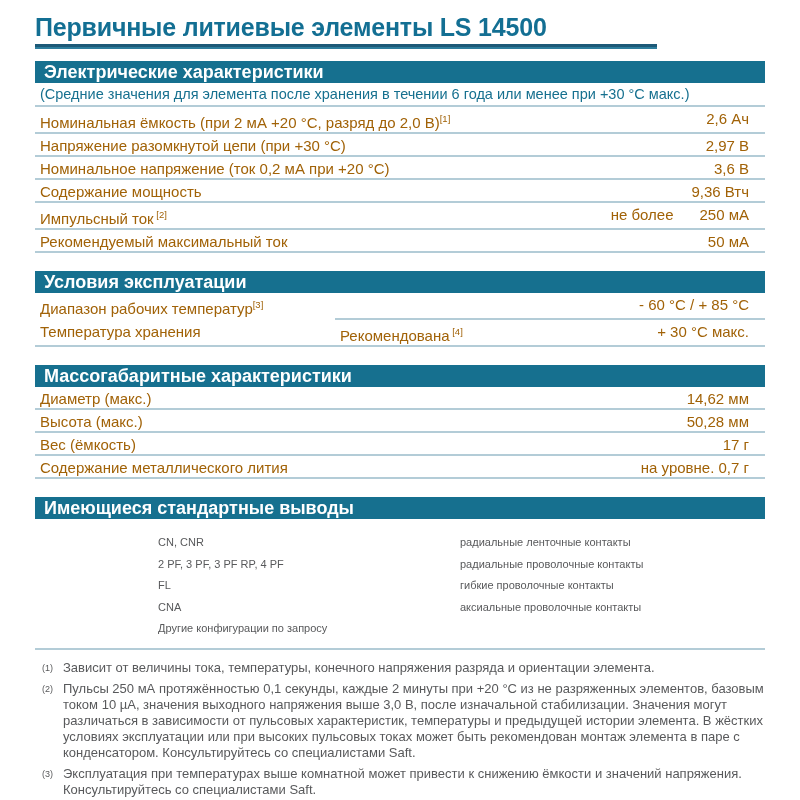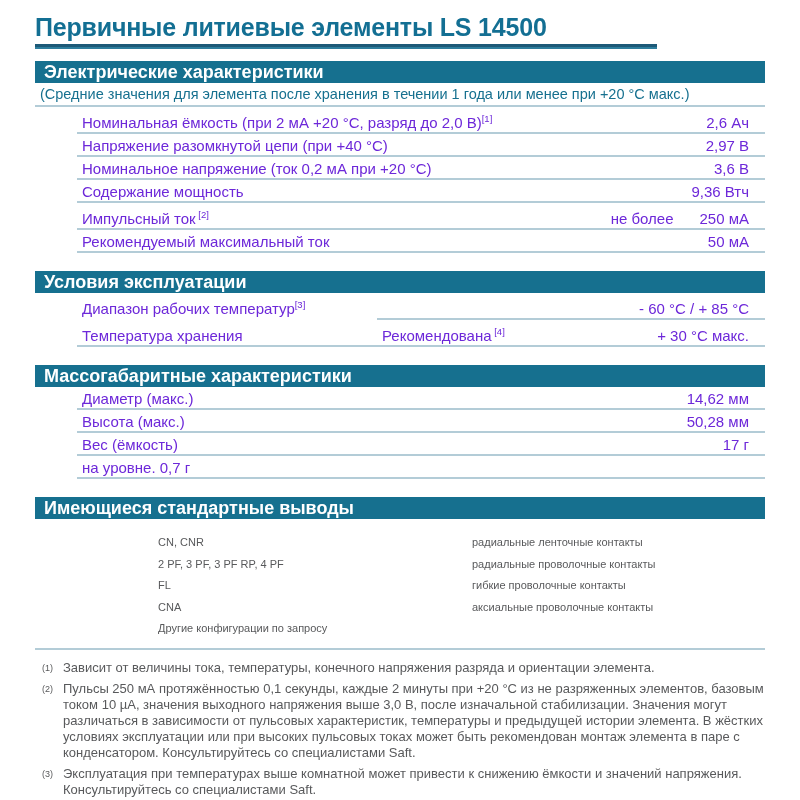--- a/index.html
+++ b/index.html
@@ -29,41 +29,41 @@
   }
 
   
   .subtitle {
     color:#16708f; font-size:14.5px; line-height:17px;
     padding:3px 5px 2px 5px; border-bottom:2px solid #b3ccd7;
   }
 
   
   .row {
-    display:flex; align-items:flex-end;
-    font-size:15px; color:#6d28d9; line-height:17px;
-    padding:3px 16px 1px 5px; border-bottom:2px solid #b3ccd7;margin-left:42px;
+    display:flex; align-items:flex-start;
+    font-size:15px; color:#a16207; line-height:17px;
+    padding:3px 16px 1px 5px; border-bottom:2px solid #b3ccd7;
   }
   .row .lbl { flex:1 1 auto; }
   .row .lbl-fixed { flex:0 0 300px; }
   .row .mid { flex:1 1 auto; }
   .row .qual { margin-right:26px; white-space:nowrap; }
   .row .val { white-space:nowrap; text-align:right; }
   .row.partial { border-bottom:none; position:relative; padding-bottom:3px; }
   .row.partial::after {
     content:""; position:absolute; left:300px; right:0; bottom:0;
     height:2px; background:#b3ccd7;
   }
   .supref { font-size:9.5px; vertical-align:6px; letter-spacing:0; }
 
   
   .term-block { padding-top:13px; }
   .term-row { display:flex; font-size:11px; color:#58595b; line-height:21.5px; }
   .term-type { margin-left:123px; width:302px; flex:0 0 302px; }
-  .term-desc { flex:1 1 auto;margin-left:12px; }
+  .term-desc { flex:1 1 auto; }
 
   
   .divider { height:2px; background:#b3ccd7; margin-top:8px; }
   .footnotes { margin-top:10px; }
   .footnote { display:flex; margin-bottom:5px; }
   .fn-marker {
     flex:0 0 16px; margin-left:7px; padding-top:3px;
     font-size:9px; color:#58595b;
   }
   .fn-text { flex:1 1 auto; padding-left:5px; font-size:13px; line-height:16px; color:#58595b; }
@@ -71,28 +71,28 @@
 </head>
 <body>
 
 <div class="page">
 
   <h1 class="title">Первичные литиевые элементы LS 14500</h1>
   <div class="title-underline"></div>
 
   <div class="section first">
     <div class="sec-header">Электрические характеристики</div>
-    <div class="subtitle">(Средние значения для элемента после хранения в течении 1 года или менее при +20 °C макс.)</div>
+    <div class="subtitle">(Средние значения для элемента после хранения в течении 6 года или менее при +30 °C макс.)</div>
 
     <div class="row">
       <span class="lbl"><span>Номинальная ёмкость (при 2 мА +20 °C, разряд до 2,0 В)</span><span class="supref">[1]</span></span>
       <span class="val">2,6 Ач</span>
     </div>
     <div class="row">
-      <span class="lbl">Напряжение разомкнутой цепи (при +40 °C)</span>
+      <span class="lbl">Напряжение разомкнутой цепи (при +30 °C)</span>
       <span class="val">2,97 В</span>
     </div>
     <div class="row">
       <span class="lbl">Номинальное напряжение (ток 0,2 мА при +20 °C)</span>
       <span class="val">3,6 В</span>
     </div>
     <div class="row">
       <span class="lbl">Содержание мощность</span>
       <span class="val">9,36 Втч</span>
     </div>
@@ -130,20 +130,21 @@
     </div>
     <div class="row">
       <span class="lbl">Высота (макс.)</span>
       <span class="val">50,28 мм</span>
     </div>
     <div class="row">
       <span class="lbl">Вес (ёмкость)</span>
       <span class="val">17 г</span>
     </div>
     <div class="row">
+      <span class="lbl">Содержание металлического лития</span>
       <span class="val">на уровне. 0,7 г</span>
     </div>
   </div>
 
   <div class="section">
     <div class="sec-header">Имеющиеся стандартные выводы</div>
     <div class="term-block">
       <div class="term-row">
         <span class="term-type">CN, CNR</span>
         <span class="term-desc">радиальные ленточные контакты</span>

